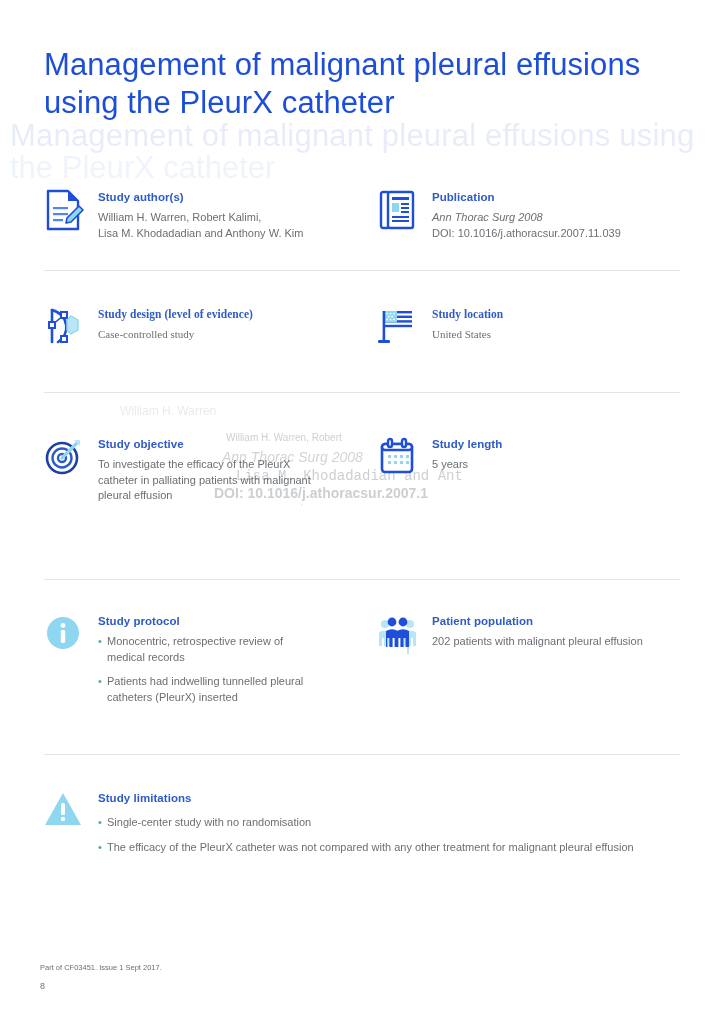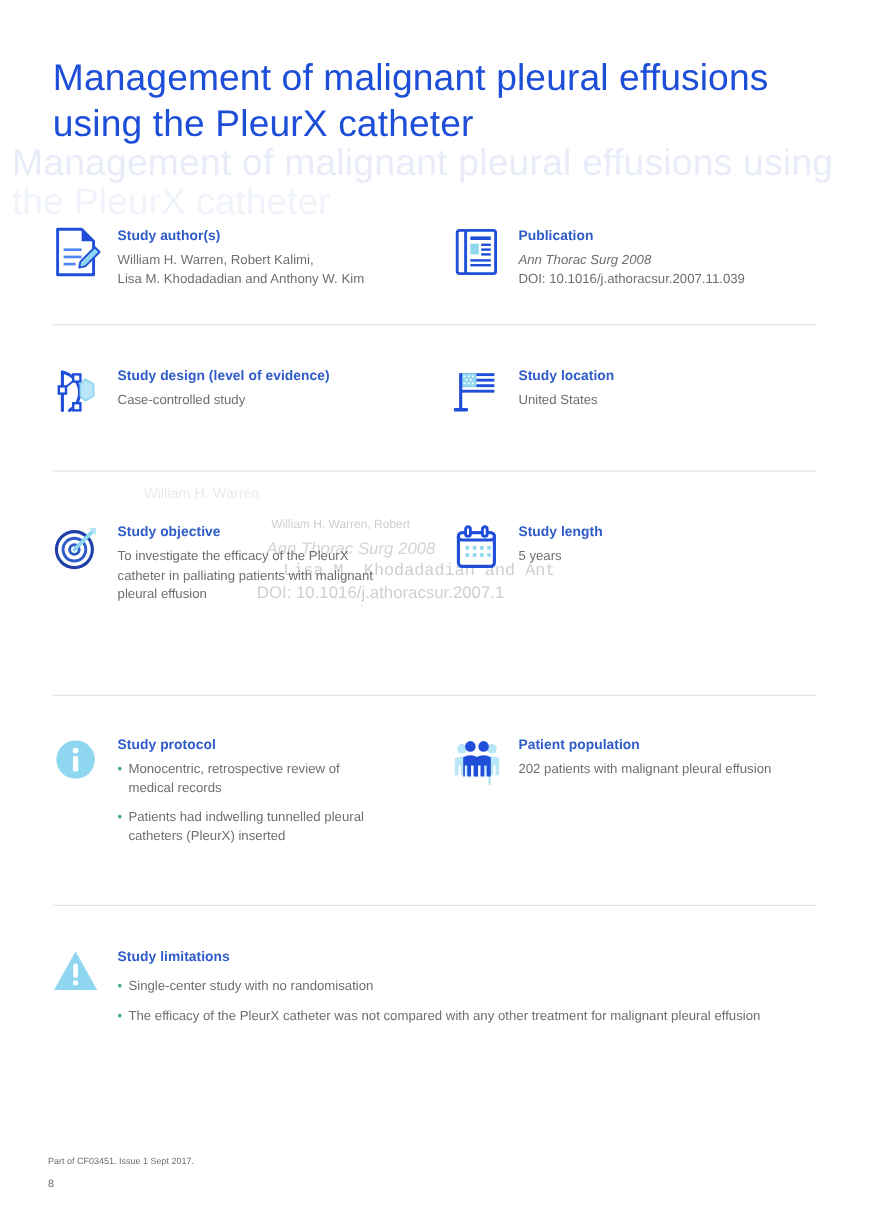--- a/index.html
+++ b/index.html
@@ -69,20 +69,21 @@
     top: 468px;
     font-size: 14px;
     opacity: 0.5;
     font-family: Liberation Mono, monospace;
   }
   .ghost-mid-4 {
     left: 214px;
     top: 485px;
     font-size: 14px;
     opacity: 0.5;
+    font-weight: bold;
   }
   .ghost-faint {
     left: 120px;
     top: 404px;
     font-size: 12px;
     opacity: 0.22;
   }
   .ghost-dots {
     left: 300px;
     top: 497px;
@@ -268,21 +269,21 @@
             <div class="field-text">
               <span class="line it">Ann Thorac Surg 2008</span>
               <span class="line">DOI: 10.1016/j.athoracsur.2007.11.039</span>
             </div>
           </div>
         </div>
       </div>
 
       <div class="divider"></div>
 
-      <div class="row" style="height:87px; padding-top:34px;">
+      <div class="row" style="height:87px; padding-top:34px;font-family:Liberation Serif, serif;">
 
         <div class="col col-left">
           <div class="icon-box">
             <svg width="40" height="44" viewBox="0 0 40 44">
               <path d="M8 5 C 26 10, 26 30, 14 37" fill="none" stroke="#1f4fd8" stroke-width="2.6" stroke-linecap="round"></path>
               <path d="M8 5 L8 37" fill="none" stroke="#1f4fd8" stroke-width="2.6" stroke-linecap="round"></path>
               <path d="M8 20 L20 10" fill="none" stroke="#1f4fd8" stroke-width="1.6"></path>
               <rect x="5" y="17" width="6" height="6" fill="#ffffff" stroke="#1f4fd8" stroke-width="2"></rect>
               <rect x="17" y="7" width="6" height="6" fill="#ffffff" stroke="#1f4fd8" stroke-width="2"></rect>
               <rect x="17" y="31" width="6" height="6" fill="#ffffff" stroke="#1f4fd8" stroke-width="2"></rect>

